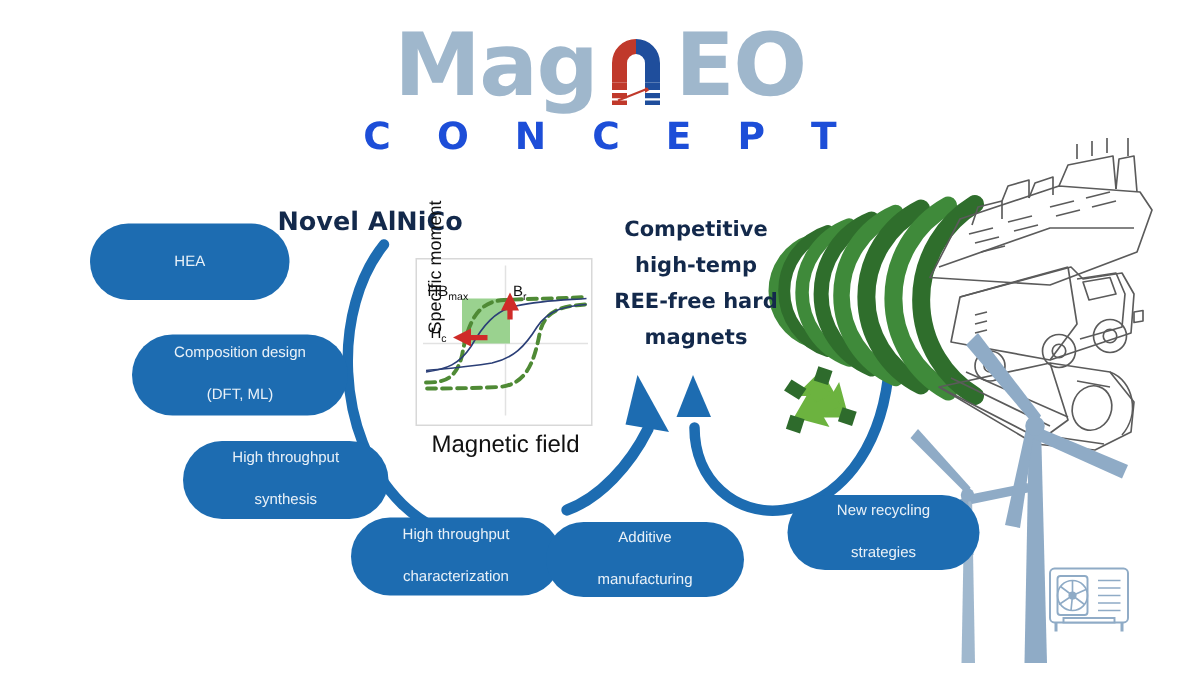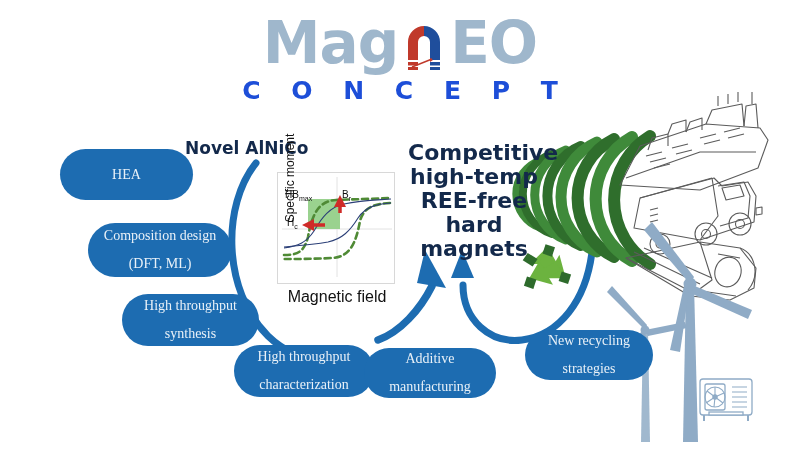--- a/index.html
+++ b/index.html
@@ -29,32 +29,32 @@
   }
 
   
   .h-alnico{
     position:absolute;left:185px;top:138px;
     font-family:"DejaVu Sans", sans-serif;
     font-weight:bold;font-size:17px;color:#13294b;
     white-space:nowrap;
   }
   .h-competitive{
-    position:absolute;left:408px;top:141px;width:132px;
+    position:absolute;left:398px;top:141px;width:132px;
     font-family:"DejaVu Sans", sans-serif;
-    font-weight:bold;font-size:22px;line-height:24px;
+    font-weight:bold;font-size:14px;line-height:24px;
     color:#13294b;text-align:center;
   }
 
   
   .pill{
     position:absolute;background:#1d6cb1;border-radius:30px;
-    color:#e9f1f8;font-size:14px;line-height:14px;
+    color:#e9f1f8;font-size:10px;line-height:14px;
     display:flex;align-items:center;justify-content:center;
-    text-align:center;padding:0 10px;box-sizing:border-box;font-family:Liberation Serif, serif;
+    text-align:center;padding:0 10px;box-sizing:border-box;
   }
   .pill span{display:block;}
 
   
   .chart-box{
     position:absolute;left:277px;top:172px;width:118px;height:112px;
     background:#ffffff;border:1px solid #d8d8d8;box-sizing:border-box;
   }
   .ylab{
     position:absolute;left:-44px;top:-2px;width:112px;

